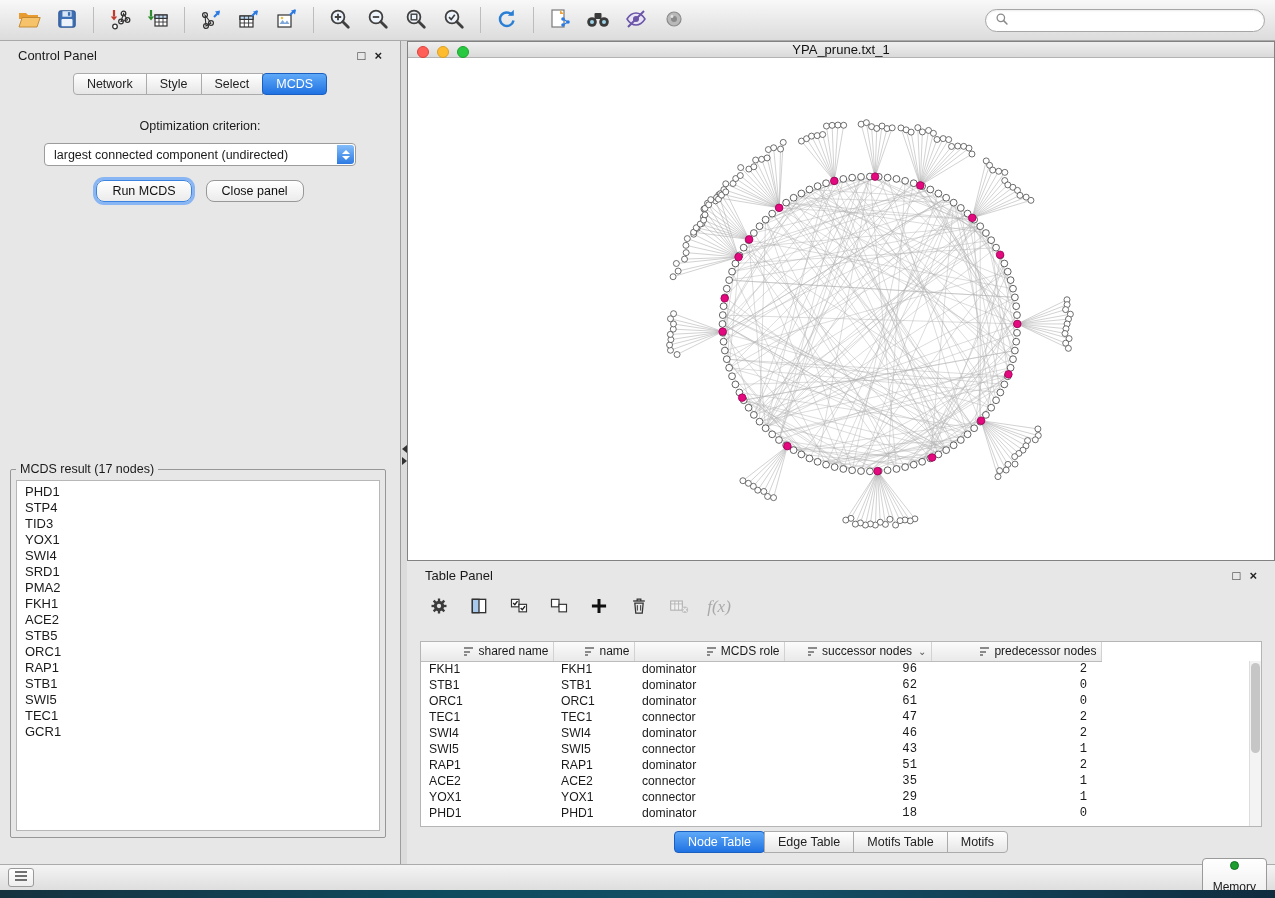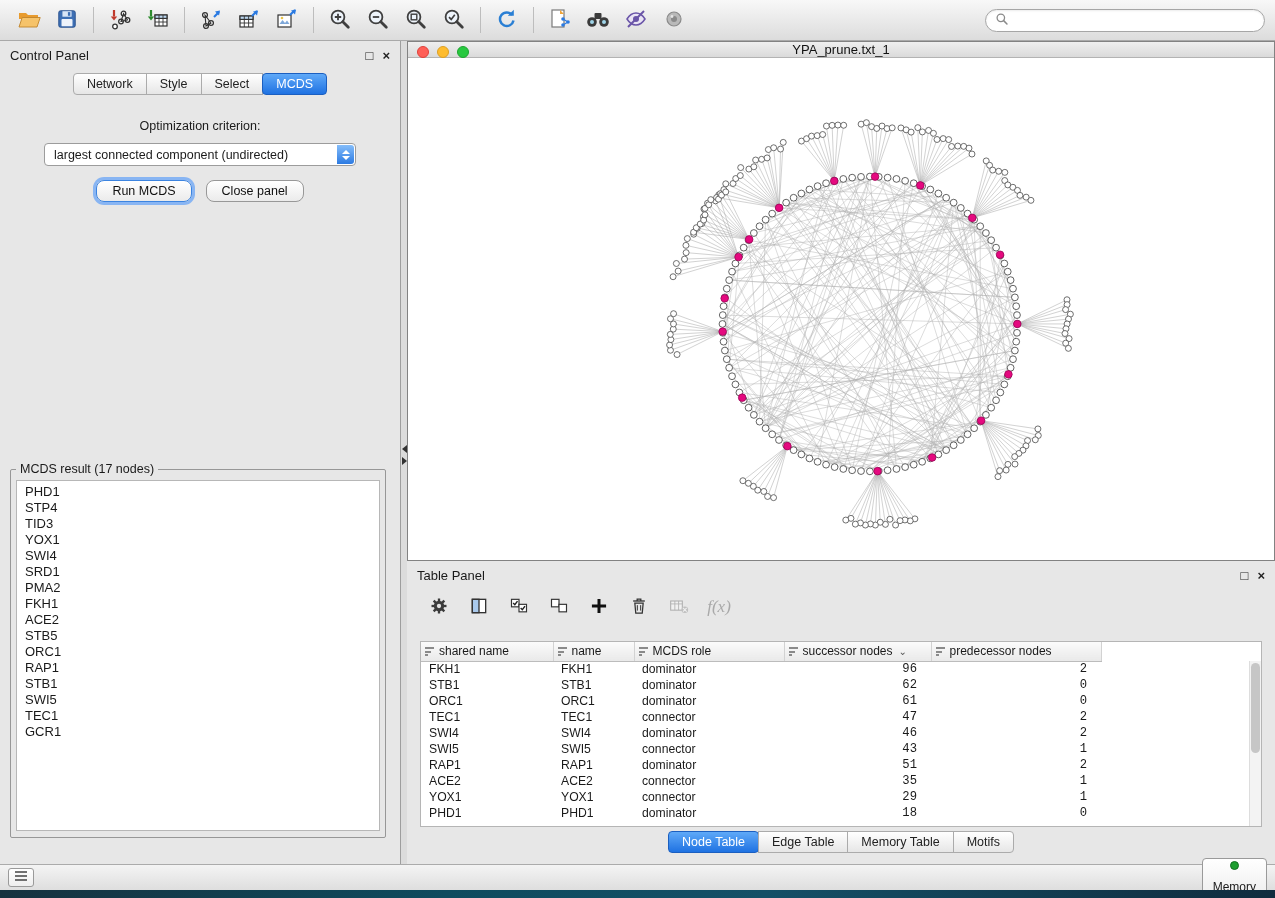--- a/index.html
+++ b/index.html
@@ -15,21 +15,21 @@
     display:flex; align-items:center; padding:0 10px; }
   .tbtn { width:38px; height:32px; display:flex; align-items:center; justify-content:center; border-radius:4px; }
   .tsep { width:1px; height:26px; background:#bdbdbd; margin:0 7px; }
   .search { margin-left:auto; width:280px; height:23px; border:1px solid #a6a6a6; border-radius:12px;
     background:#fff; display:flex; align-items:center; padding:0 9px; box-shadow:inset 0 1px 2px rgba(0,0,0,.08); }
   .search input { border:none; outline:none; flex:1; font-size:12px; background:transparent; margin-left:6px;
     font-family:"Liberation Sans","DejaVu Sans",sans-serif; }
   
   #control-panel { position:absolute; top:41px; left:0; width:401px; bottom:34px;
     background:#e7e7e7; border-right:1px solid #9e9e9e; }
-  .panel-header { height:28px; display:flex; align-items:center; padding:0 10px; font-size:13px; }
+  .panel-header { height:28px; display:flex; align-items:center; padding:0 18px; font-size:13px; }
   .win-glyphs { margin-left:auto; display:flex; gap:9px; color:#222; }
   .win-glyphs span { cursor:default; font-size:13px; line-height:13px; }
   .glyph-close { font-weight:bold; }
   #cp-tabs { display:flex; justify-content:center; margin-top:4px; }
   .seg-tab { padding:3px 13px; font-size:12.5px; background:linear-gradient(#ffffff,#e6e6e6);
     border:1px solid #ababab; margin-left:-1px; color:#222; white-space:nowrap; }
   .seg-tab:first-child { border-radius:4px 0 0 4px; margin-left:0; }
   .seg-tab:last-child { border-radius:0 4px 4px 0; }
   .seg-tab.active { background:linear-gradient(#5fa9f8,#1f72e2); color:#fff; border-color:#1b5fc0; border-radius:4px; }
   .opt-label { text-align:center; margin-top:24px; font-size:12.5px; }
@@ -66,21 +66,21 @@
   .net-body svg { width:100%; height:100%; display:block; }
   
   #table-panel { position:absolute; left:0; right:0; top:520px; bottom:0; background:#e7e7e7; }
   #tp-toolbar { display:flex; align-items:center; gap:8px; padding:4px 0 2px 16px; }
   .tpbtn { width:32px; height:28px; display:flex; align-items:center; justify-content:center; border-radius:3px; }
   .fx { font-family:"Liberation Serif","DejaVu Serif",serif; font-style:italic; font-size:17px; color:#a9a9a9; }
   #table-wrap { position:absolute; left:13px; right:13px; top:80px; height:186px; background:#fff;
     border:1px solid #b5b5b5; overflow:hidden; }
   #node-table { border-collapse:collapse; table-layout:fixed; font-size:12px; }
   #node-table th { height:19px; font-weight:normal; background:linear-gradient(#fbfbfb,#e9e9e9);
-    border-right:1px solid #d2d2d2; border-bottom:1px solid #bcbcbc; text-align:left; padding:0 4px;
+    border-right:1px solid #d2d2d2; border-bottom:1px solid #bcbcbc; text-align:right; padding:0 4px;
     white-space:nowrap; overflow:hidden; }
   #node-table td { height:16px; padding:0 8px; white-space:nowrap; overflow:hidden; font-size:12.2px; }
   #node-table td.num { text-align:right; padding-right:14px;font-family:Liberation Mono, monospace; }
   .sort-icon { display:inline-block; width:9px; height:9px; margin-right:5px; vertical-align:-1px;
     background:
       linear-gradient(#8a8a8a,#8a8a8a) 0 0/9px 2px no-repeat,
       linear-gradient(#8a8a8a,#8a8a8a) 0 3.5px/6px 2px no-repeat,
       linear-gradient(#8a8a8a,#8a8a8a) 0 7px/3px 2px no-repeat; }
   .hdr-chevron { margin-left:6px; color:#555; font-size:10px; }
   #tscroll { position:absolute; right:0; top:19px; bottom:0; width:12px; background:#f3f3f3; border-left:1px solid #ddd; }
@@ -797,21 +797,21 @@
           </tbody>
       </table>
       <div id="tscroll">
           <div class="thumb"></div>
         </div>
     </div>
 
     <div id="tp-tabs">
         <span class="seg-tab active">Node Table</span>
         <span class="seg-tab">Edge Table</span>
-        <span class="seg-tab">Memory Table</span>
+        <span class="seg-tab">Motifs Table</span>
         <span class="seg-tab">Motifs</span>
       </div>
   </div>
 </div>
 
 <div id="status-bar">
   <div class="sb-btn">
     <span>
       <svg width="14" height="12" viewBox="0 0 14 12">
           <path d="M1 2h12M1 6h12M1 10h12" stroke="#444" stroke-width="1.6"></path>

